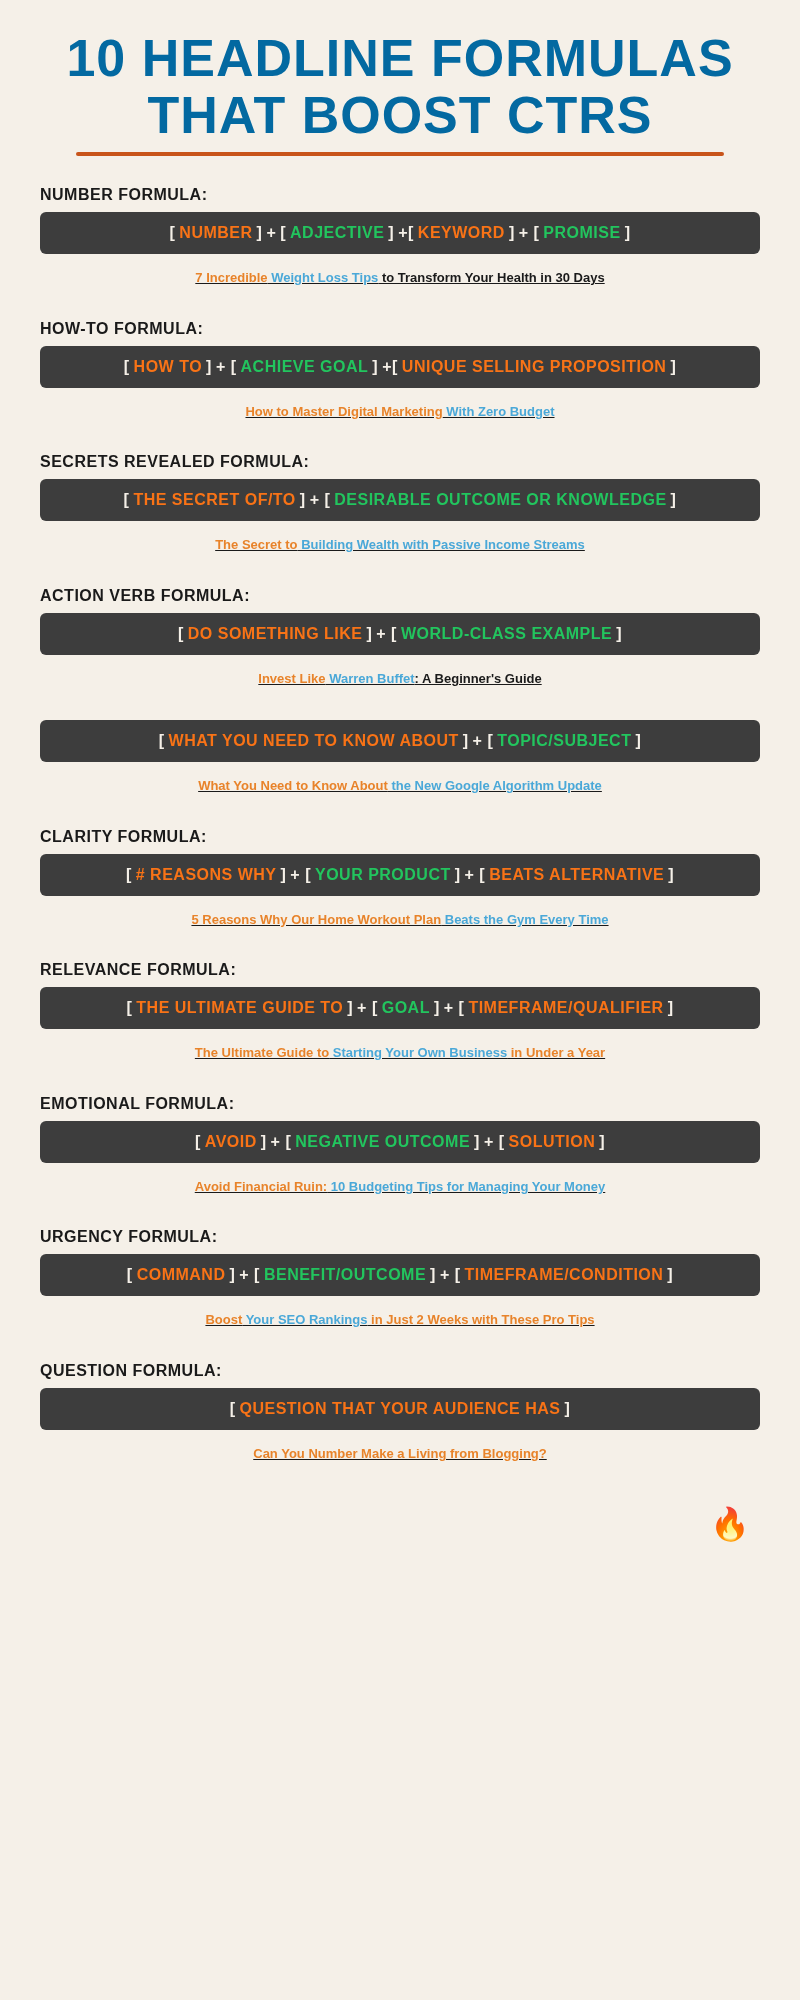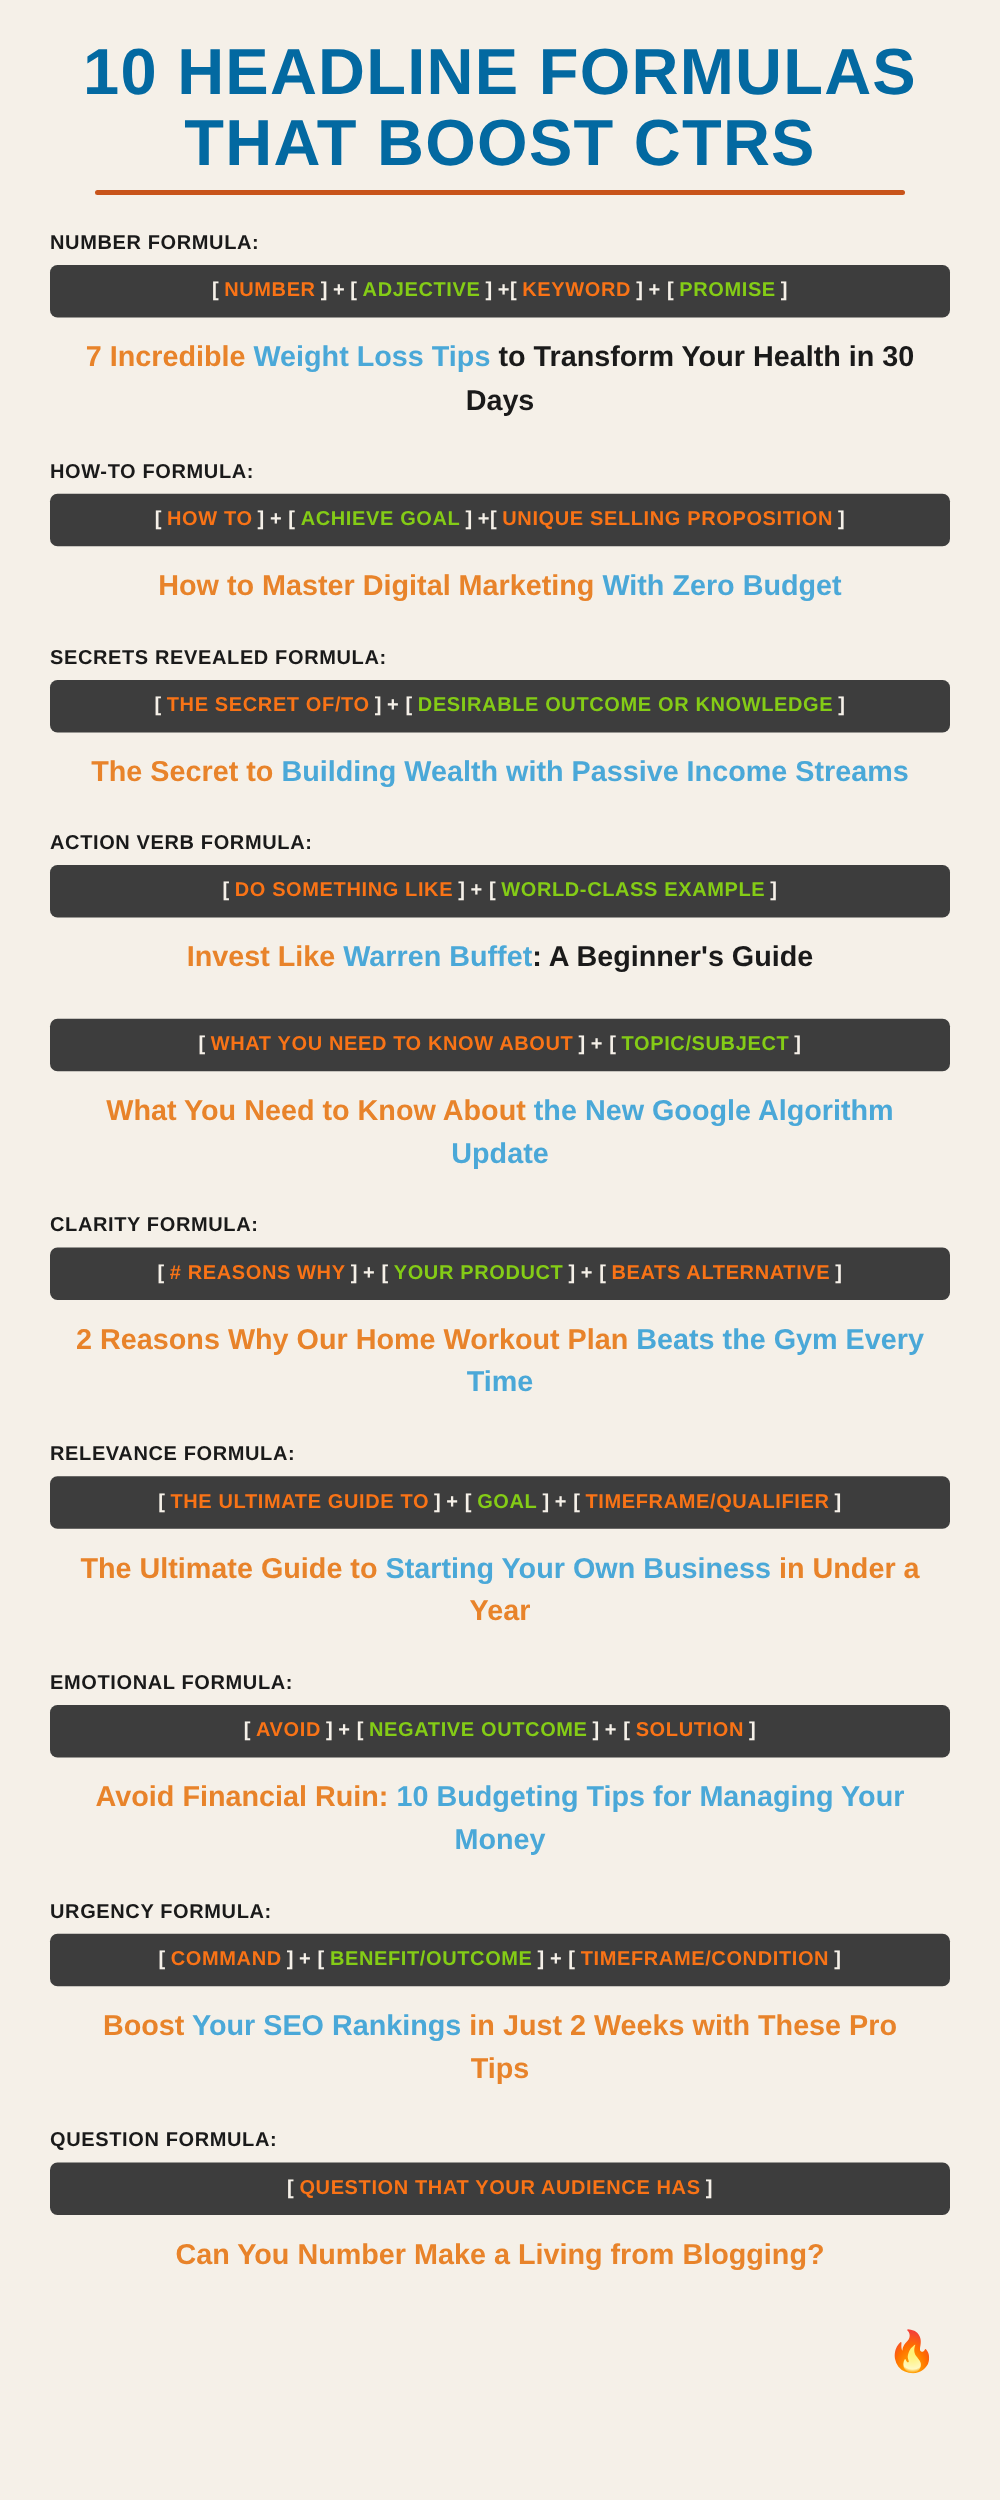--- a/index.html
+++ b/index.html
@@ -59,30 +59,31 @@
 
     .formula-bar span {
       font-size: 16px;
       font-weight: 900;
       text-transform: uppercase;
       letter-spacing: 0.5px;
     }
 
     .bracket { color: #f5f0e8; }
     .orange { color: #f97316; }
-    .blue { color: #84cc16; }
+    .blue { color: #22c55e; }
     .plus { color: #f5f0e8; font-size: 18px; }
 
     .example-text {
-      font-size: 23px;
+      font-size: 13px;
       font-weight: 400;
       text-align: center;
       color: #1a1a1a;
       line-height: 1.5;
       padding: 4px 20px;
+      text-decoration: underline;
     }
 
     .example-text .ex-orange { color: #e8832a; font-weight: 700; }
     .example-text .ex-blue { color: #4aa8d8; font-weight: 700; }
     .example-text .ex-bold { font-weight: 700; color: #1a1a1a; }
 
     .bottom-icon {
       text-align: right;
       padding-right: 10px;
       padding-top: 10px;
@@ -173,21 +174,21 @@
         <span class="bracket">[</span>
         <span class="orange"># Reasons Why</span>
         <span class="bracket">]</span>
         <span class="plus"> + [</span>
         <span class="blue">Your Product</span>
         <span class="bracket">]</span>
         <span class="plus"> + [</span>
         <span class="orange">Beats Alternative</span>
         <span class="bracket">]</span>
       </div>
-      <div class="example-text"><span class="ex-orange">2 Reasons Why Our Home Workout Plan</span><span class="ex-blue"> Beats the Gym Every Time</span></div>
+      <div class="example-text"><span class="ex-orange">5 Reasons Why Our Home Workout Plan</span><span class="ex-blue"> Beats the Gym Every Time</span></div>
     </div>
     <div class="formula-section">
       <div class="formula-label">Relevance Formula:</div>
       <div class="formula-bar">
         <span class="bracket">[</span>
         <span class="orange">The Ultimate Guide To</span>
         <span class="bracket">]</span>
         <span class="plus"> + [</span>
         <span class="blue">Goal</span>
         <span class="bracket">]</span>

